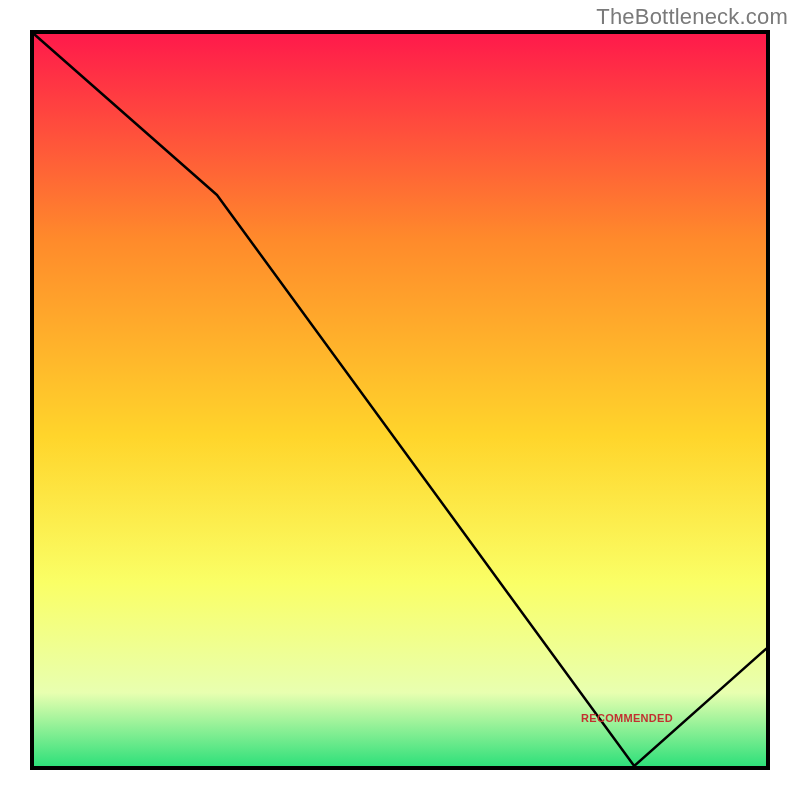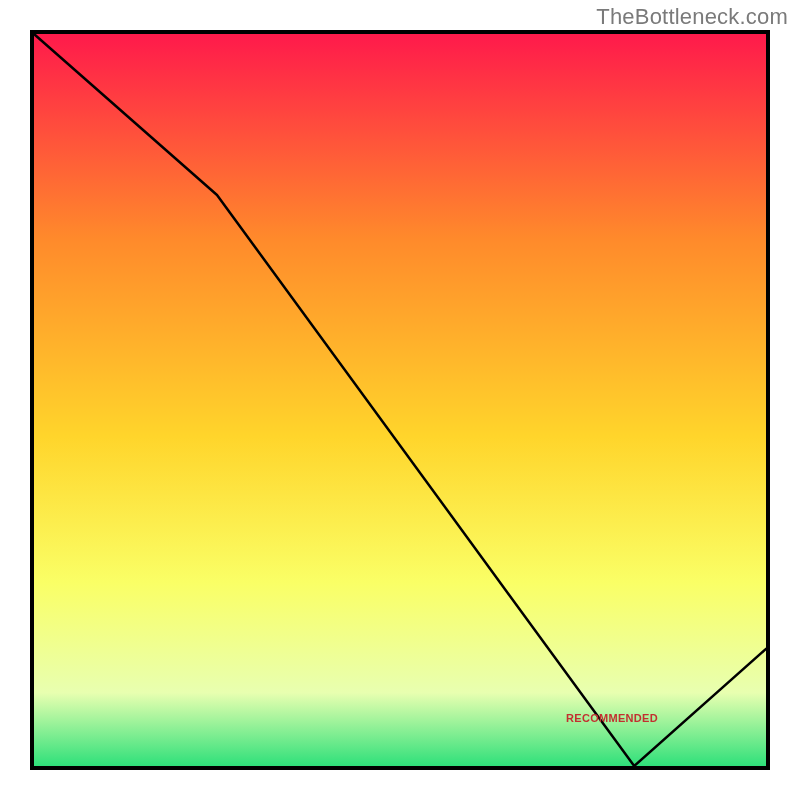--- a/index.html
+++ b/index.html
@@ -35,21 +35,21 @@
     box-sizing: border-box;
   }
   svg.inner {
     width: 100%;
     height: 100%;
     display: block;
   }
   .bottom-label {
     position: absolute;
     bottom: 42px;
-    right: 108px;
+    right: 93px;
     color: #c23030;
     font-size: 11px;
     font-weight: 700;
     letter-spacing: 0.3px;
   }
 </style>
 </head>
 <body>
 
 <div class="wrap">

